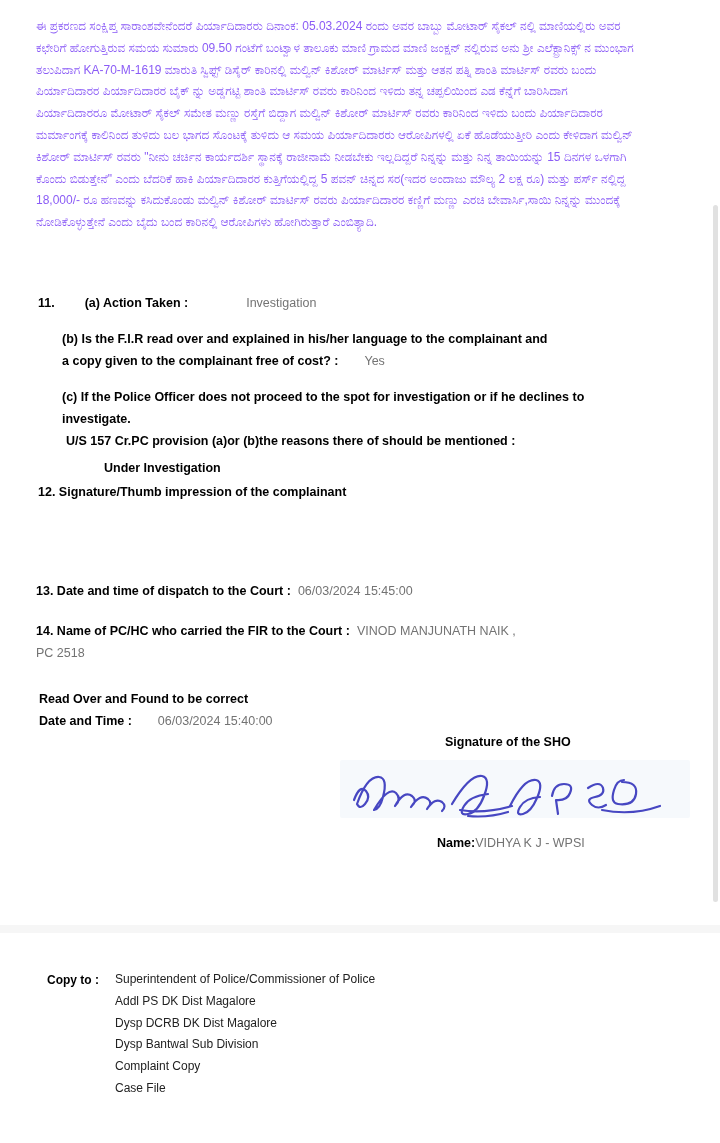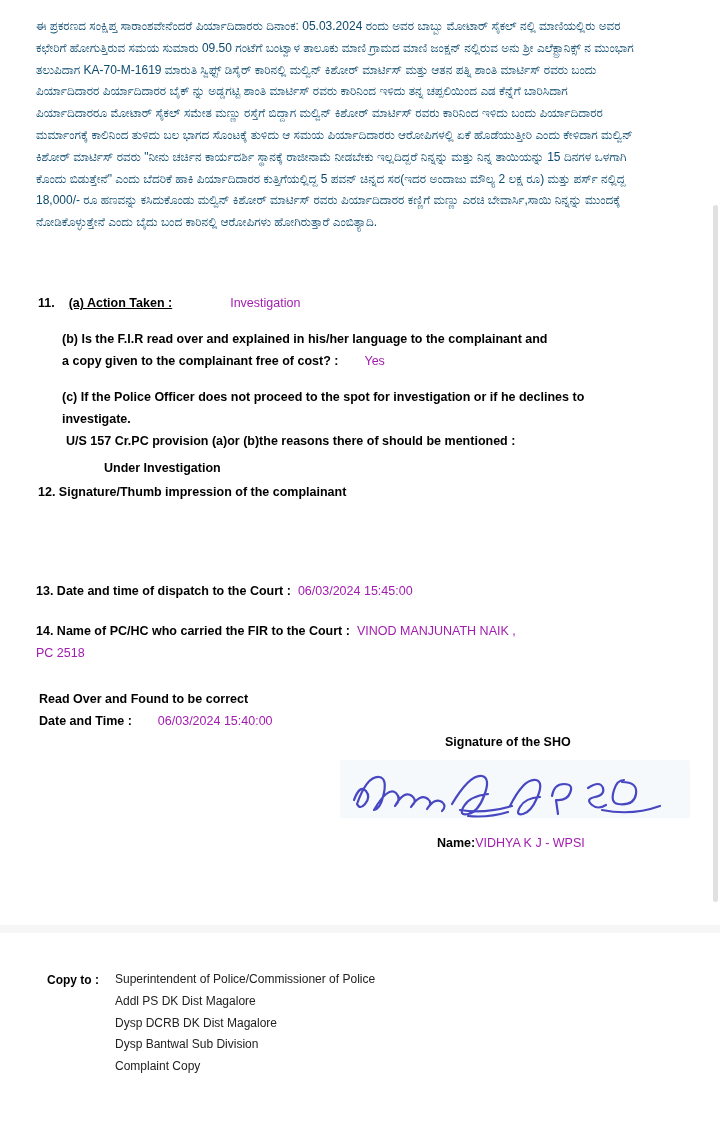--- a/index.html
+++ b/index.html
@@ -4,45 +4,45 @@
 <style>
   html,body{margin:0;padding:0;background:#ffffff;}
   #screen{
     position:relative;width:720px;height:1143px;background:#ffffff;
     font-family:"Liberation Sans","DejaVu Sans",sans-serif;color:#111;
     overflow:hidden;
   }
   .abs{position:absolute;}
   .kn-para{
     left:36px;top:16px;width:606px;
-    font-size:12px;line-height:21.8px;color:#0c4a6e;text-align:left;
+    font-size:12px;line-height:21.8px;color:#8b5cf6;text-align:left;
   }
   .ln{white-space:nowrap;font-size:12.5px;line-height:22px;}
   .b{font-weight:bold;color:#000;}
-  .v{font-weight:normal;color:#a21caf;text-align:right;}
+  .v{font-weight:normal;color:#737373;text-align:right;}
   .sig-box{
     left:340px;top:760px;width:350px;height:58px;
     background:#f6f9fc;border-radius:2px;
   }
   .divider{left:0;top:925px;width:720px;height:8px;background:#f6f6f6;}
   .copy-item{font-size:12px;line-height:21.8px;color:#222;white-space:nowrap;}
   .scroll-thumb{
     right:2px;top:205px;width:5px;height:697px;
     background:#e1e1e1;border-radius:3px;
   }
 </style>
 </head>
 <body>
 
 <div id="screen">
 
   <div class="abs kn-para">ಈ ಪ್ರಕರಣದ ಸಂಕ್ಷಿಪ್ತ ಸಾರಾಂಶವೇನೆಂದರೆ ಪಿರ್ಯಾದಿದಾರರು ದಿನಾಂಕ: 05.03.2024 ರಂದು ಅವರ ಬಾಬ್ಬು ಮೋಟಾರ್ ಸೈಕಲ್ ನಲ್ಲಿ ಮಾಣಿಯಲ್ಲಿರು ಅವರ ಕಛೇರಿಗೆ ಹೋಗುತ್ತಿರುವ ಸಮಯ ಸುಮಾರು 09.50 ಗಂಟೆಗೆ ಬಂಟ್ವಾಳ ತಾಲೂಕು ಮಾಣಿ ಗ್ರಾಮದ ಮಾಣಿ ಜಂಕ್ಷನ್ ನಲ್ಲಿರುವ ಅನು ಶ್ರೀ ಎಲೆಕ್ಟ್ರಾನಿಕ್ಸ್ ನ ಮುಂಭಾಗ ತಲುಪಿದಾಗ KA-70-M-1619 ಮಾರುತಿ ಸ್ವಿಫ್ಟ್ ಡಿಸೈರ್ ಕಾರಿನಲ್ಲಿ ಮಲ್ವಿನ್ ಕಿಶೋರ್ ಮಾರ್ಟಿಸ್ ಮತ್ತು ಆತನ ಪತ್ನಿ ಶಾಂತಿ ಮಾರ್ಟಿಸ್ ರವರು ಬಂದು ಪಿರ್ಯಾದಿದಾರರ ಪಿರ್ಯಾದಿದಾರರ ಬೈಕ್ ನ್ನು ಅಡ್ಡಗಟ್ಟಿ ಶಾಂತಿ ಮಾರ್ಟಿಸ್ ರವರು ಕಾರಿನಿಂದ ಇಳಿದು ತನ್ನ ಚಪ್ಪಲಿಯಿಂದ ಎಡ ಕೆನ್ನೆಗೆ ಬಾರಿಸಿದಾಗ ಪಿರ್ಯಾದಿದಾರರೂ ಮೋಟಾರ್ ಸೈಕಲ್ ಸಮೇತ ಮಣ್ಣು ರಸ್ತೆಗೆ ಬಿದ್ದಾಗ ಮಲ್ವಿನ್ ಕಿಶೋರ್ ಮಾರ್ಟಿಸ್ ರವರು ಕಾರಿನಿಂದ ಇಳಿದು ಬಂದು ಪಿರ್ಯಾದಿದಾರರ ಮರ್ಮಾಂಗಕ್ಕೆ ಕಾಲಿನಿಂದ ತುಳಿದು ಬಲ ಭಾಗದ ಸೊಂಟಕ್ಕೆ ತುಳಿದು ಆ ಸಮಯ ಪಿರ್ಯಾದಿದಾರರು ಆರೋಪಿಗಳಲ್ಲಿ ಏಕೆ ಹೊಡೆಯುತ್ತೀರಿ ಎಂದು ಕೇಳಿದಾಗ ಮಲ್ವಿನ್ ಕಿಶೋರ್ ಮಾರ್ಟಿಸ್ ರವರು "ನೀನು ಚರ್ಚಿನ ಕಾರ್ಯದರ್ಶಿ ಸ್ಥಾನಕ್ಕೆ ರಾಜೀನಾಮೆ ನೀಡಬೇಕು ಇಲ್ಲದಿದ್ದರೆ ನಿನ್ನನ್ನು ಮತ್ತು ನಿನ್ನ ತಾಯಿಯನ್ನು 15 ದಿನಗಳ ಒಳಗಾಗಿ ಕೊಂದು ಬಿಡುತ್ತೇನೆ" ಎಂದು ಬೆದರಿಕೆ ಹಾಕಿ ಪಿರ್ಯಾದಿದಾರರ ಕುತ್ತಿಗೆಯಲ್ಲಿದ್ದ 5 ಪವನ್ ಚಿನ್ನದ ಸರ(ಇದರ ಅಂದಾಜು ಮೌಲ್ಯ 2 ಲಕ್ಷ ರೂ) ಮತ್ತು ಪರ್ಸ್ ನಲ್ಲಿದ್ದ 18,000/- ರೂ ಹಣವನ್ನು ಕಸಿದುಕೊಂಡು ಮಲ್ವಿನ್ ಕಿಶೋರ್ ಮಾರ್ಟಿಸ್ ರವರು ಪಿರ್ಯಾದಿದಾರರ ಕಣ್ಣಿಗೆ ಮಣ್ಣು ಎರಚಿ ಬೇವಾರ್ಸಿ,ಸಾಯಿ ನಿನ್ನನ್ನು ಮುಂದಕ್ಕೆ ನೋಡಿಕೊಳ್ಳುತ್ತೇನೆ ಎಂದು ಬೈದು ಬಂದ ಕಾರಿನಲ್ಲಿ ಆರೋಪಿಗಳು ಹೋಗಿರುತ್ತಾರೆ ಎಂಬಿತ್ಯಾದಿ.</div>
 
   <div class="abs ln" style="left:38px;top:292px;">
-    <span class="b">11.</span><span class="b" style="margin-left:14px;text-decoration:underline;">(a) Action Taken :</span><span class="v" style="margin-left:58px;">Investigation</span>
+    <span class="b">11.</span><span class="b" style="margin-left:30px;">(a) Action Taken :</span><span class="v" style="margin-left:58px;">Investigation</span>
   </div>
 
   <div class="abs ln b" style="left:62px;top:328px;">(b) Is the F.I.R read over and explained in his/her language to the complainant and</div>
   <div class="abs ln" style="left:62px;top:350px;">
     <span class="b">a copy given to the complainant free of cost? :</span><span class="v" style="margin-left:26px;">Yes</span>
   </div>
 
   <div class="abs ln b" style="left:62px;top:386px;">(c) If the Police Officer does not proceed to the spot for investigation or if he declines to</div>
   <div class="abs ln b" style="left:62px;top:408px;">investigate.</div>
   <div class="abs ln b" style="left:66px;top:430px;">U/S 157 Cr.PC provision (a)or (b)the reasons there of should be mentioned :</div>
@@ -88,17 +88,18 @@
 
   <div class="abs divider"></div>
 
   <div class="abs ln b" style="left:47px;top:969px;font-size:12px;">Copy to :</div>
   <div class="abs" style="left:115px;top:969px;">
     <div class="copy-item">Superintendent of Police/Commissioner of Police</div>
     <div class="copy-item">Addl PS DK Dist Magalore</div>
     <div class="copy-item">Dysp DCRB DK Dist Magalore</div>
     <div class="copy-item">Dysp Bantwal Sub Division</div>
     <div class="copy-item">Complaint Copy</div>
+    <div class="copy-item">Case File</div>
   </div>
 
   <div class="abs scroll-thumb"></div>
 
 </div>
 
 </body></html>

